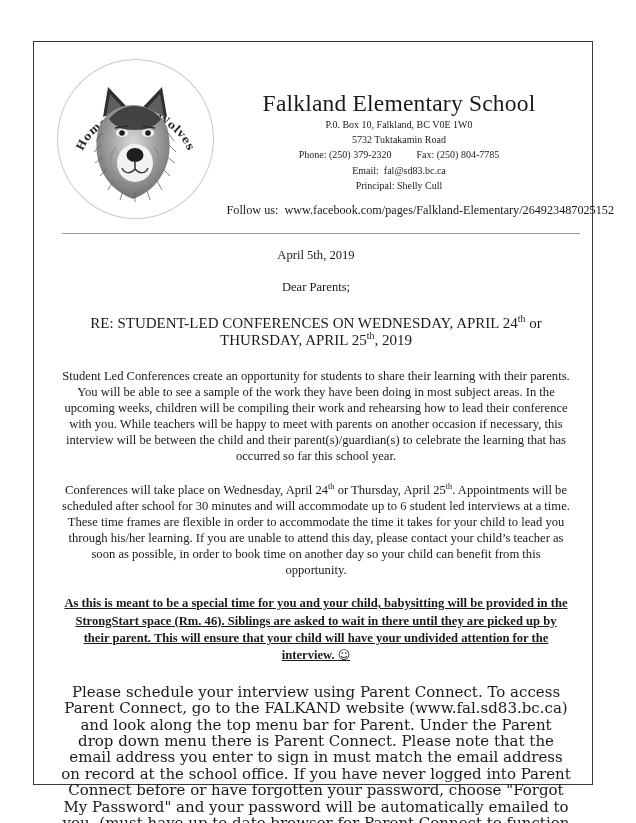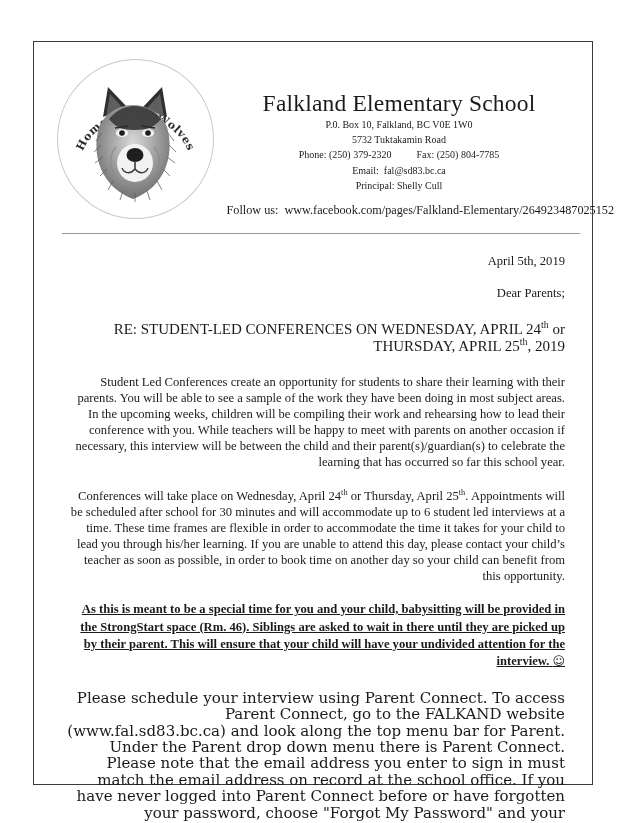--- a/index.html
+++ b/index.html
@@ -112,22 +112,22 @@
   
   .letter-body {
     position: absolute;
     left: 27px;
     top: 205px;
     width: 510px;
   }
   .blk {
     font-size: 12.6px;
     line-height: 16.1px;
-    text-align: right;
-    margin: 6px;
+    text-align: center;
+    margin: 0;
   }
   .sp-date      { margin-bottom: 16px; }
   .sp-salut     { margin-bottom: 20px; }
   .sp-re        { margin-bottom: 20px; font-weight: normal; font-size: 15px; line-height: 16.4px; }
   .sp-para      { margin-bottom: 17px; }
   .sp-para-hi   { margin-bottom: 19px; font-weight: bold; text-decoration: underline; line-height: 17.4px; }
   .sp-alt       { margin-bottom: 17px; }
 
   
   .alt-font {

